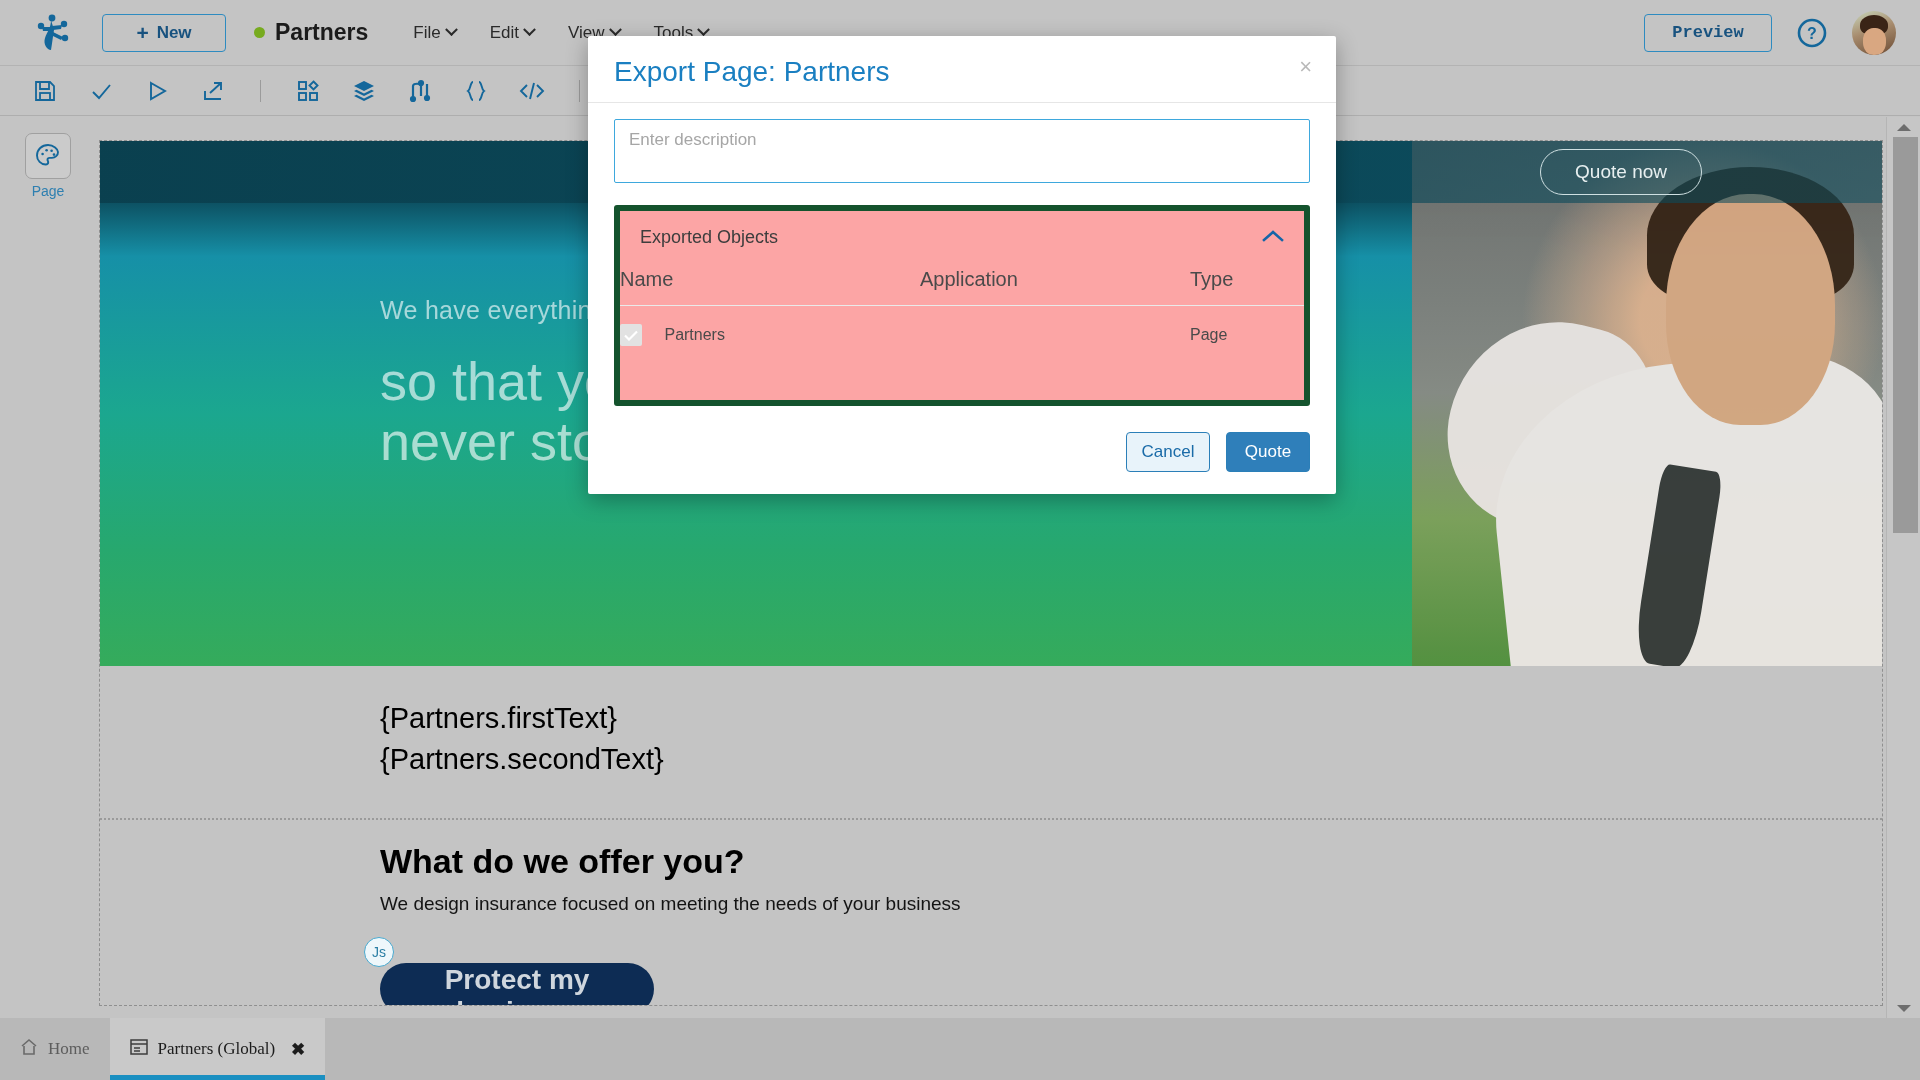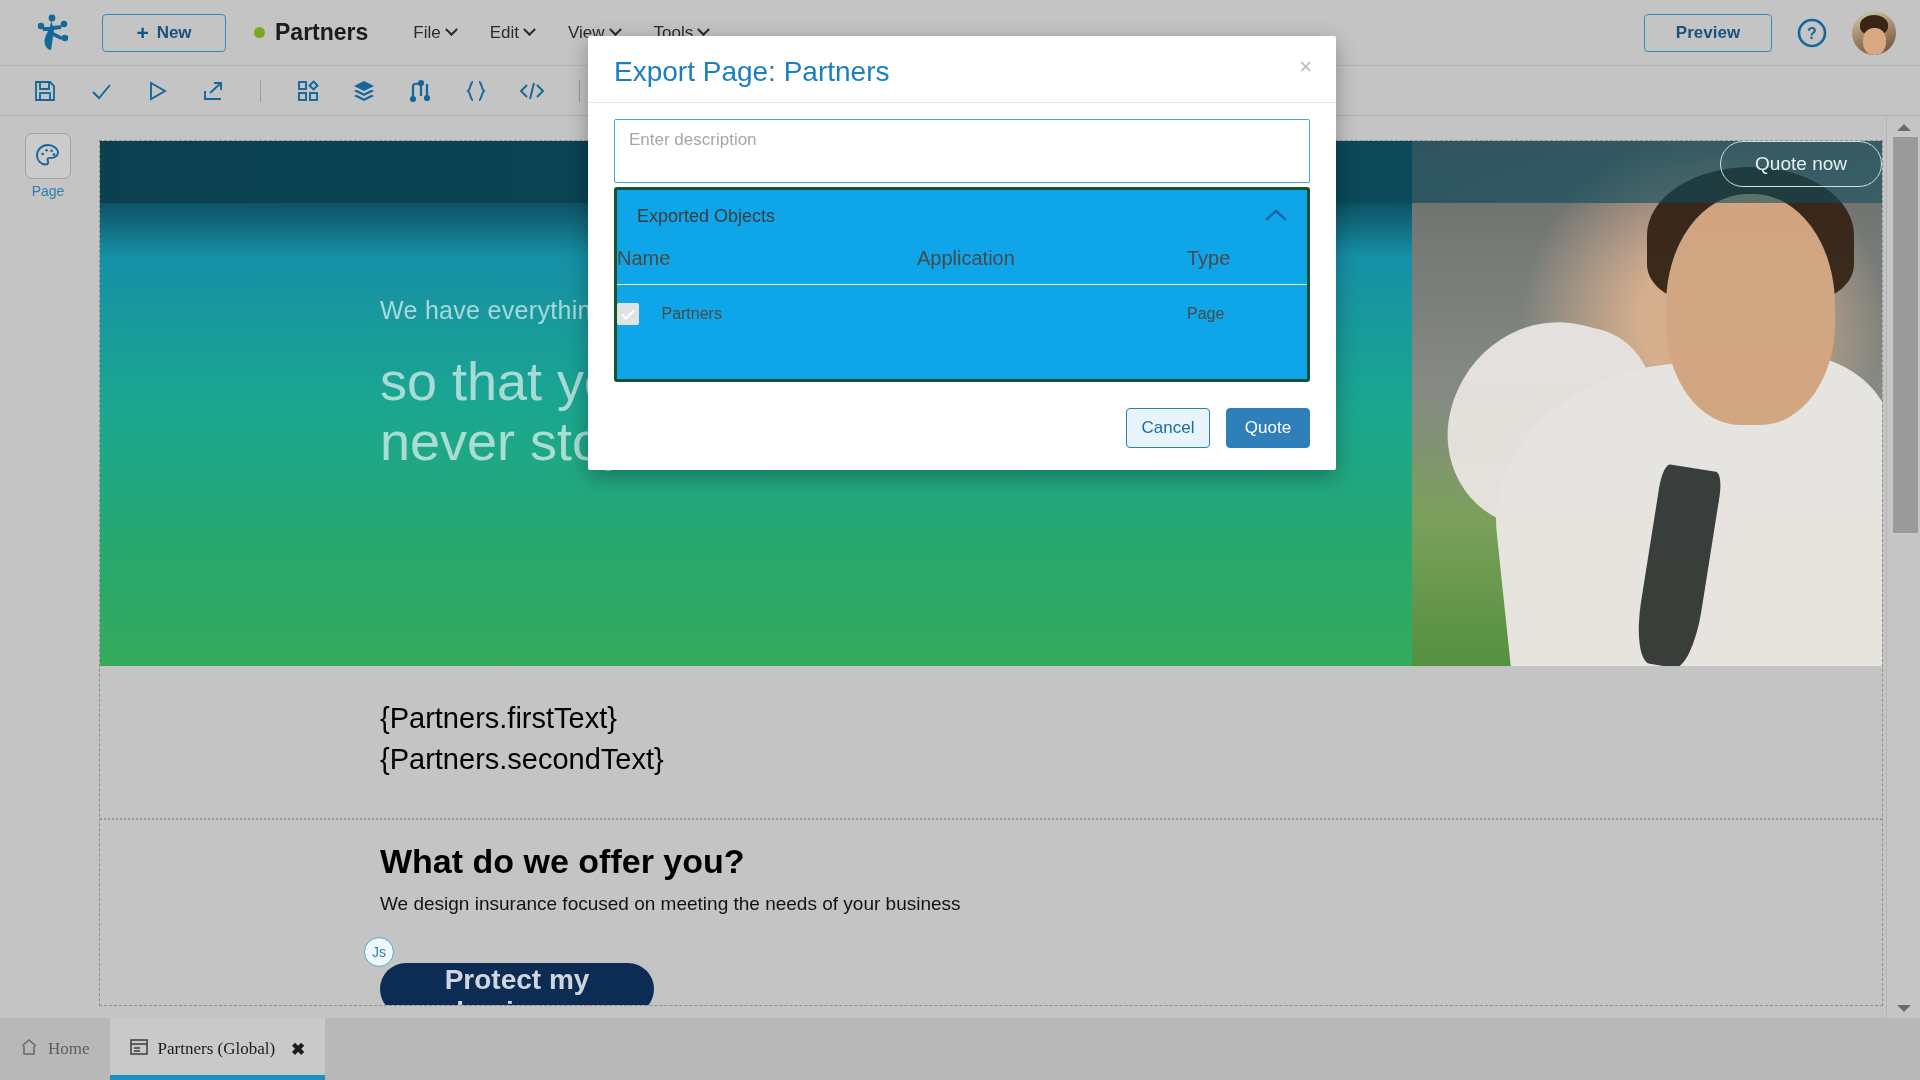--- a/index.html
+++ b/index.html
@@ -44,20 +44,21 @@
   }
   .caret { display: inline-block; width: 9px; height: 9px; border-right: 2px solid #2a2a2a; border-bottom: 2px solid #2a2a2a; transform: rotate(45deg) translate(-2px,-2px); }
   .top-right { margin-left: auto; display: flex; align-items: center; gap: 24px; margin-right: 24px; }
   .preview-btn {
     width: 128px; height: 38px;
     border: 1px solid #2e8bc0; border-radius: 4px;
     background: transparent; color: #18527f;
     font-size: 17px; font-weight: bold;
     display: flex; align-items: center; justify-content: center;
     cursor: pointer;
+    font-family: Liberation Mono, monospace;
   }
   .help-icon { width: 32px; height: 32px; cursor: pointer; }
   .avatar {
     width: 44px; height: 44px; border-radius: 50%;
     overflow: hidden; cursor: pointer;
     background: linear-gradient(160deg,#c9d7bc 0%, #a78b6d 45%, #6b4a33 100%);
     position: relative;
   }
   .avatar::after {
     content: ""; position: absolute; left: 8px; top: 4px; width: 28px; height: 20px;
@@ -137,21 +138,22 @@
     background: #3b2617; border-radius: 52% 52% 30% 30%;
   }
   .hero-photo .tie {
     position: absolute; left: 50%; top: 62%; width: 13%; height: 38%;
     background: #3a3a3a; border-radius: 12% 12% 30% 30%;
     transform: rotate(9deg);
   }
   .hero-top {
     position: relative; height: 62px;
     background: linear-gradient(to right, rgba(10,63,78,0.92), rgba(12,77,94,0.55));
-    display: flex; align-items: flex-start; justify-content: flex-end;
+    display: flex; align-items: center; justify-content: flex-end;
+    padding-right: 180px;
   }
   .quote-btn {
     border: 1px solid #cfe0e2; border-radius: 999px;
     color: #e7eff0; font-size: 19px;
     padding: 11px 34px; cursor: pointer; background: transparent;
   }
   .hero-copy { position: absolute; left: 280px; top: 155px; color: rgba(255,255,255,0.62); }
   .hero-sub { font-size: 25px; letter-spacing: .3px; }
   .hero-title { font-size: 54px; line-height: 1.12; margin-top: 26px; }
 
@@ -221,22 +223,23 @@
   .modal-body { padding: 16px 26px 0 26px; }
   .desc-input {
     width: 100%; height: 64px;
     border: 1px solid #3ea8dd; border-radius: 2px;
     font-size: 17px; color: #2b2b2b; padding: 10px 14px;
     outline: none; resize: none; font-family: "Liberation Sans", sans-serif;
     background: #fff;
   }
   .desc-input::placeholder { color: #a6a6a6; }
   .panel {
-    border: 3px solid #14532d; border-radius: 3px;
-    background: #0ea5e9;
+    margin-top: 18px;
+    border: 6px solid #14532d; border-radius: 3px;
+    background: #fca5a5;
   }
   .panel-head {
     display: flex; align-items: center; justify-content: space-between;
     padding: 16px 20px 14px 20px;
     cursor: pointer;
   }
   .panel-title { font-size: 18px; color: #3d3d3d; }
   .chev-up { color: #1565a8; }
   .tbl { width: 100%; border-collapse: collapse; }
   .tbl th {

